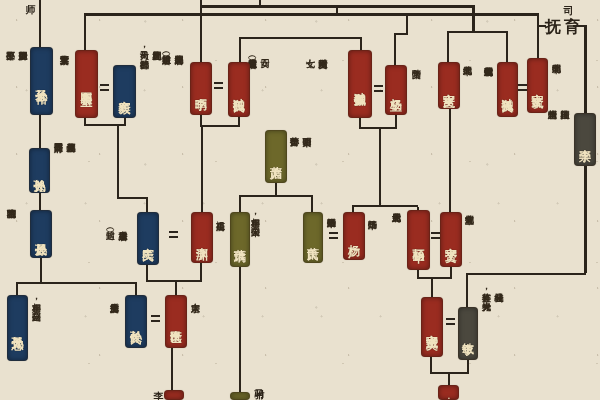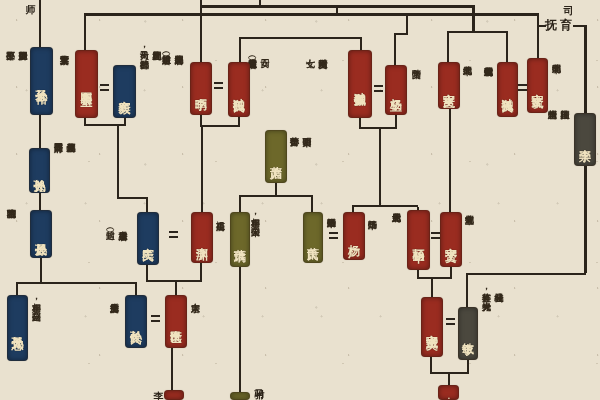--- a/index.html
+++ b/index.html
@@ -32,21 +32,21 @@
   .ann{
     position:absolute;writing-mode:vertical-rl;text-orientation:upright;
     font-size:9px;line-height:12.5px;color:#33291b;letter-spacing:0;
     white-space:pre;z-index:2;font-weight:bold;
   }
   .float-v{
     position:absolute;writing-mode:vertical-rl;text-orientation:upright;
     font-size:10px;color:#2c241a;font-weight:bold;z-index:2;white-space:pre;
   }
   .float-h{
-    position:absolute;font-size:12px;color:#2c241a;font-weight:bold;
+    position:absolute;font-size:16px;color:#2c241a;font-weight:bold;
     letter-spacing:3px;z-index:2;white-space:pre;
   }
   .marriage{
     position:absolute;width:9px;height:7px;box-sizing:border-box;
     border-top:2px solid #2c251d;border-bottom:2px solid #2c251d;z-index:2;
   }
 </style>
 </head>
 <body>
 

